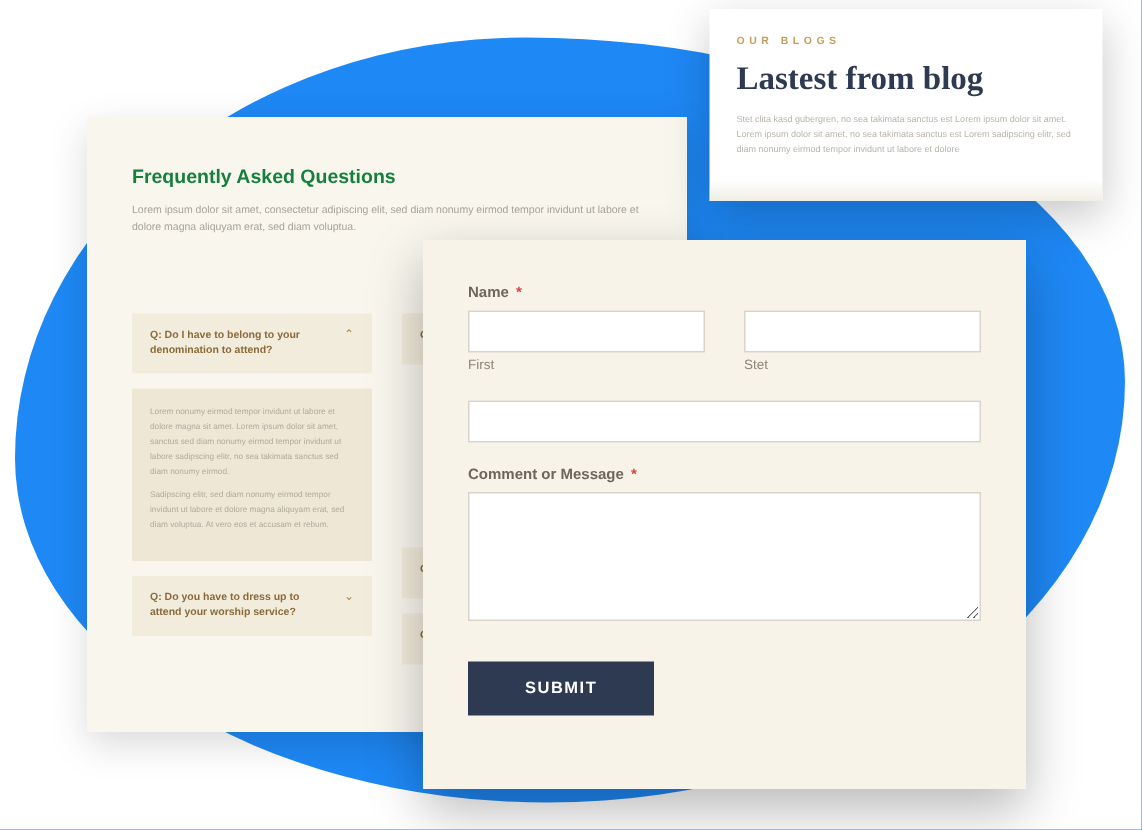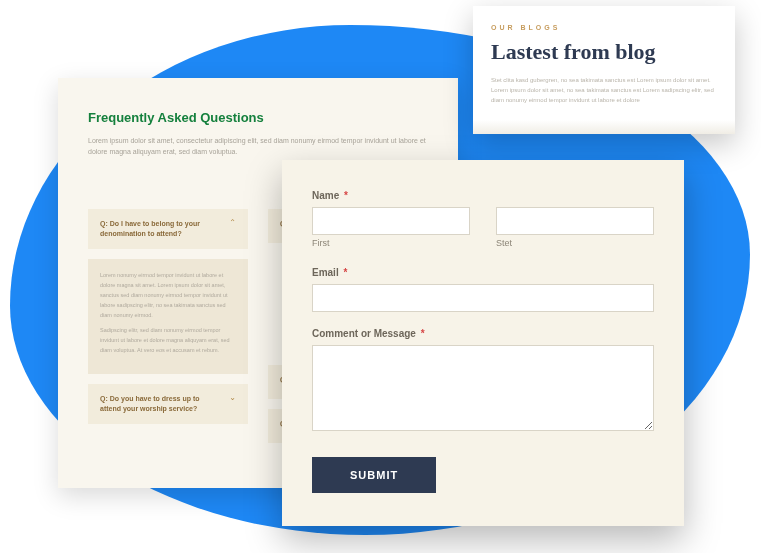--- a/index.html
+++ b/index.html
@@ -237,24 +237,20 @@
         <div class="form-sublabel">First</div>
       </div>
       <div class="form-col">
         <input class="form-input" type="text" style="">
         <div class="form-sublabel">Stet</div>
       </div>
     </div>
   </div>
 
   <div class="form-group">
-    <div class="form-label">
-      <span>Email</span>
-      <span class="req">*</span>
-    </div>
     <input class="form-input" type="email" style="">
   </div>
 
   <div class="form-group">
     <div class="form-label">
       <span>Comment or Message</span>
       <span class="req">*</span>
     </div>
     <textarea class="form-textarea" style=""></textarea>
   </div>

